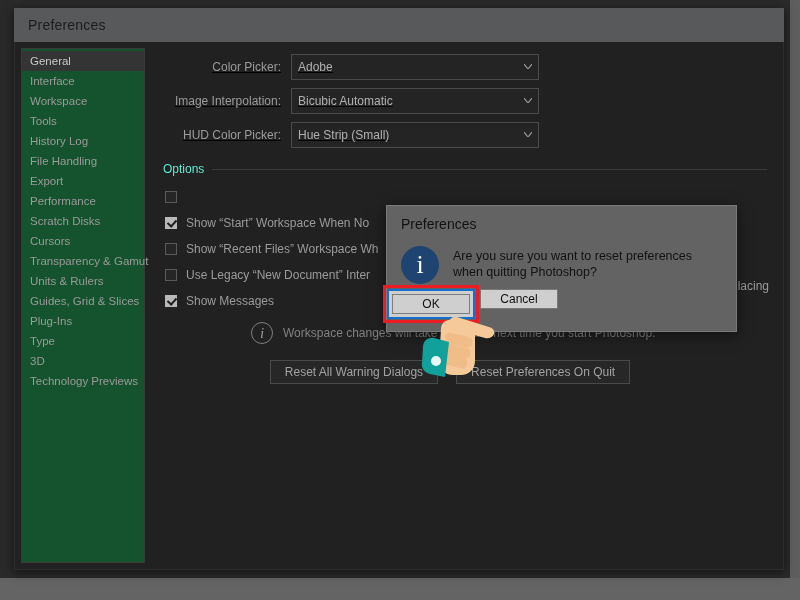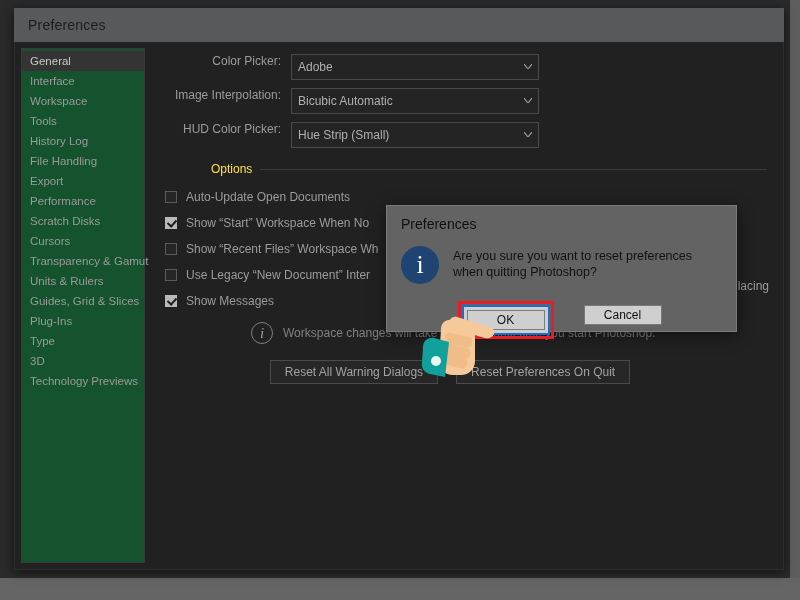--- a/index.html
+++ b/index.html
@@ -88,22 +88,23 @@
 
   
   #main {
     flex: 1 1 auto;
     position: relative;
     padding: 12px 16px 0 18px;
   }
 
   .field-row {
     display: flex;
-    align-items: flex-start;
+    align-items: center;
     margin-bottom: 8px;
+    text-decoration: underline;
   }
   .field-label {
     width: 118px;
     text-align: right;
     color: #9b9b9b;
     font-size: 12px;
     padding-right: 10px;
     white-space: nowrap;
   }
   .select {
@@ -132,24 +133,23 @@
   #options-group {
     margin-top: 14px;
     position: relative;
   }
   .legend-row {
     display: flex;
     align-items: center;
     gap: 8px;
   }
   .legend-row .legend-text {
-    color: #fde047;
-    font-size: 12px;
-    white-space: nowrap;
-    margin-left: 48px;
+    color: #5eead4;
+    font-size: 12px;
+    white-space: nowrap;
   }
   .legend-row .legend-rule {
     flex: 1 1 auto;
     height: 1px;
     background: #3a3a3a;
   }
   .opt-list {
     padding: 8px 0 0 2px;
   }
   .opt-row {
@@ -279,23 +279,21 @@
     color: #111;
     font-size: 12.5px;
     line-height: 16px;
     padding-top: 2px;
   }
   #modal-buttons {
     position: absolute;
     left: 0; right: 0;
     top: 83px;
     display: flex;
-    justify-content: center;
-    gap: 34px;
-    margin-top: 16px;
+    gap: 5px;
   }
   .dlg-btn {
     width: 78px;
     height: 20px;
     background: #cfcfcf;
     border: 1px solid #787878;
     color: #111;
     font-size: 12px;
     display: flex;
     align-items: center;
@@ -417,21 +415,20 @@
           </div>
 
         <div id="options-group">
           <div class="legend-row">
             <span class="legend-text">Options</span>
             <span class="legend-rule"></span>
           </div>
           <div class="opt-list">
               <div class="opt-row">
                 <span class="cb"></span>
-                <span class="opt-label">Auto-Update Open Documents</span>
               </div>
               <div class="opt-row">
                 <span class="cb checked"></span>
                 <span class="opt-label">Show “Start” Workspace When No</span>
               </div>
               <div class="opt-row">
                 <span class="cb"></span>
                 <span class="opt-label">Show “Recent Files” Workspace Wh</span>
               </div>
               <div class="opt-row">

